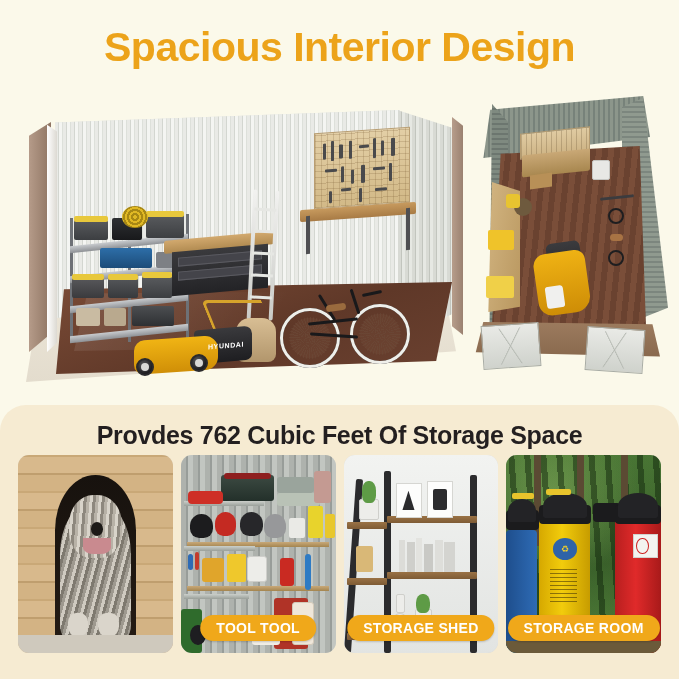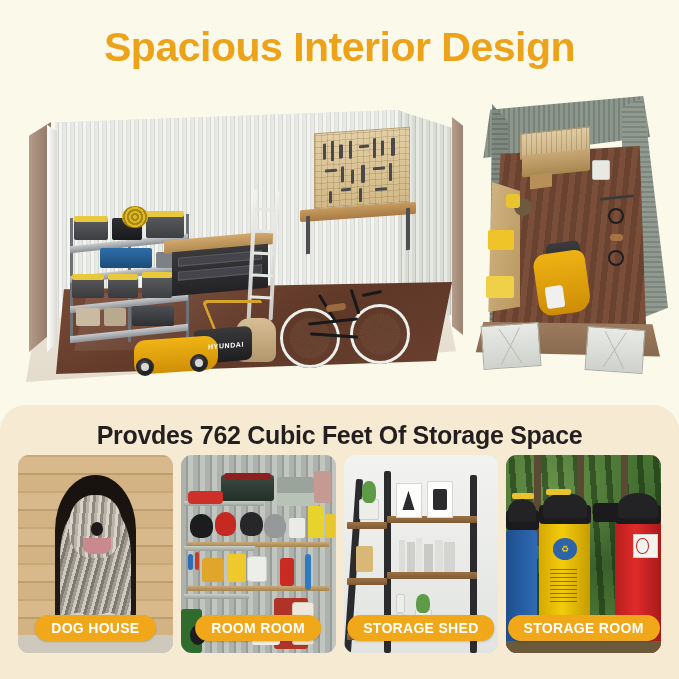--- a/index.html
+++ b/index.html
@@ -467,21 +467,20 @@
       <div class="thumb">
         <div class="t-dog"></div>
         <div class="t-dog-hole"></div>
         <div class="t-dog-body"></div>
         <div class="t-dog-head"></div>
         <div class="t-dog-nose"></div>
         <div class="t-dog-mouth"></div>
         <div class="t-dog-paw" style="left:32%;"></div>
         <div class="t-dog-paw" style="left:52%;"></div>
         <div class="t-dog-floor"></div>
-        <div class="pill">DOG HOUSE</div>
       </div>
 
       <div class="thumb">
         <div class="t-tool"></div>
         <div class="t-shelf" style="top:44%;"></div>
         <div class="t-shelf" style="top:66%;"></div>
         <div class="t-shelf-m" style="top:23%;left:2%;width:52%;"></div>
         <div class="t-shelf-m" style="top:46%;left:2%;width:46%;"></div>
         <div class="t-shelf-m" style="top:70%;left:2%;width:42%;"></div>
 
@@ -506,21 +505,21 @@
         <div class="t-obj" style="left:30%;top:50%;width:12%;height:14%;background:#EFC82C;border-radius:2px;"></div>
         <div class="t-obj" style="left:43%;top:51%;width:13%;height:13%;background:#EDEDE9;border:1px solid #CFCFCB;"></div>
         <div class="t-obj" style="left:64%;top:52%;width:9%;height:14%;background:#C92A22;border-radius:3px;"></div>
         <div class="t-obj" style="left:80%;top:50%;width:4%;height:18%;background:#2E7BC4;"></div>
 
         <div class="t-obj" style="left:60%;top:72%;width:22%;height:26%;background:#B03327;"></div>
         <div class="t-obj" style="left:72%;top:74%;width:14%;height:22%;background:#EFE7DA;border:1px solid #D3CABA;"></div>
         <div class="t-obj" style="left:46%;top:82%;width:18%;height:14%;background:#F1EEE6;"></div>
         <div class="t-obj" style="left:0%;top:78%;width:14%;height:22%;background:#2F6B2C;border-radius:3px;"></div>
         <div class="t-obj" style="left:6%;top:86%;width:10%;height:10%;background:#1E1E21;border-radius:50%;"></div>
-        <div class="pill">ROOM ROOM</div>
+        <div class="pill">TOOL TOOL</div>
       </div>
 
       <div class="thumb">
         <div class="t-store"></div>
         <div class="t-lad-post" style="left:4%;top:12%;height:88%;transform:rotate(4deg);"></div>
         <div class="t-lad-post" style="left:26%;top:8%;height:92%;"></div>
         <div class="t-lad-post" style="left:82%;top:10%;height:90%;"></div>
         <div class="t-lad-shelf" style="left:2%;top:34%;width:26%;"></div>
         <div class="t-lad-shelf" style="left:28%;top:31%;width:58%;"></div>
         <div class="t-lad-shelf" style="left:2%;top:62%;width:26%;"></div>

